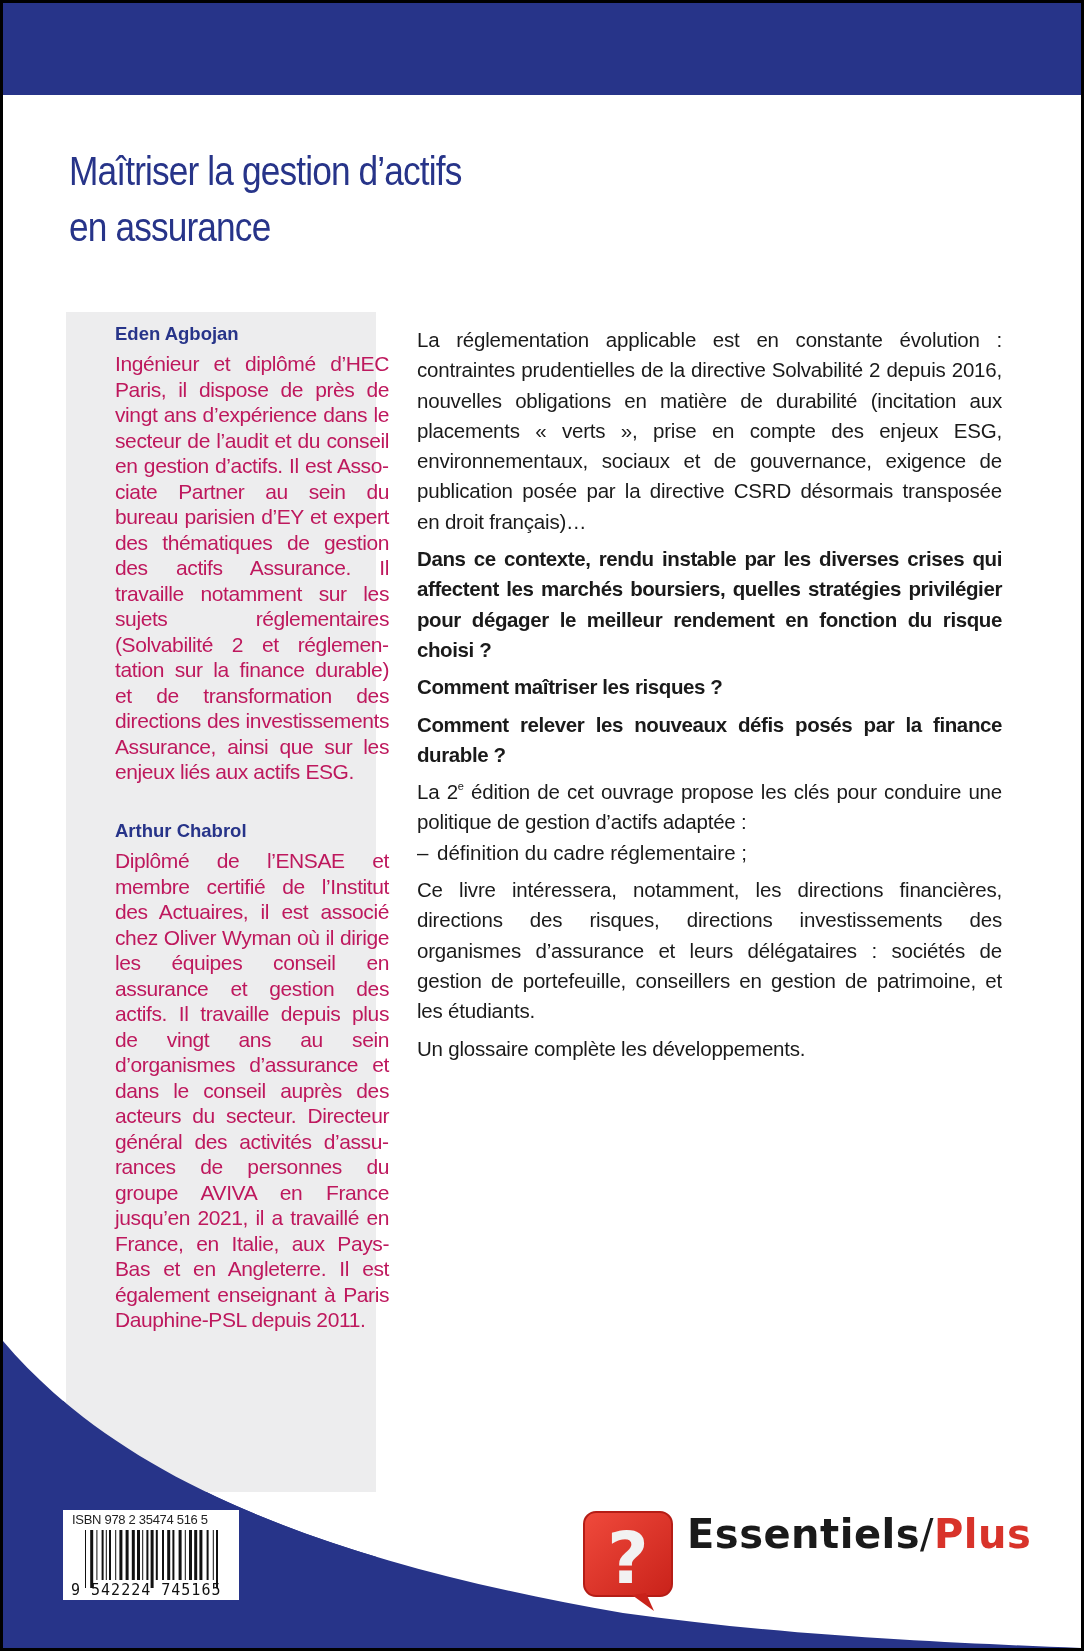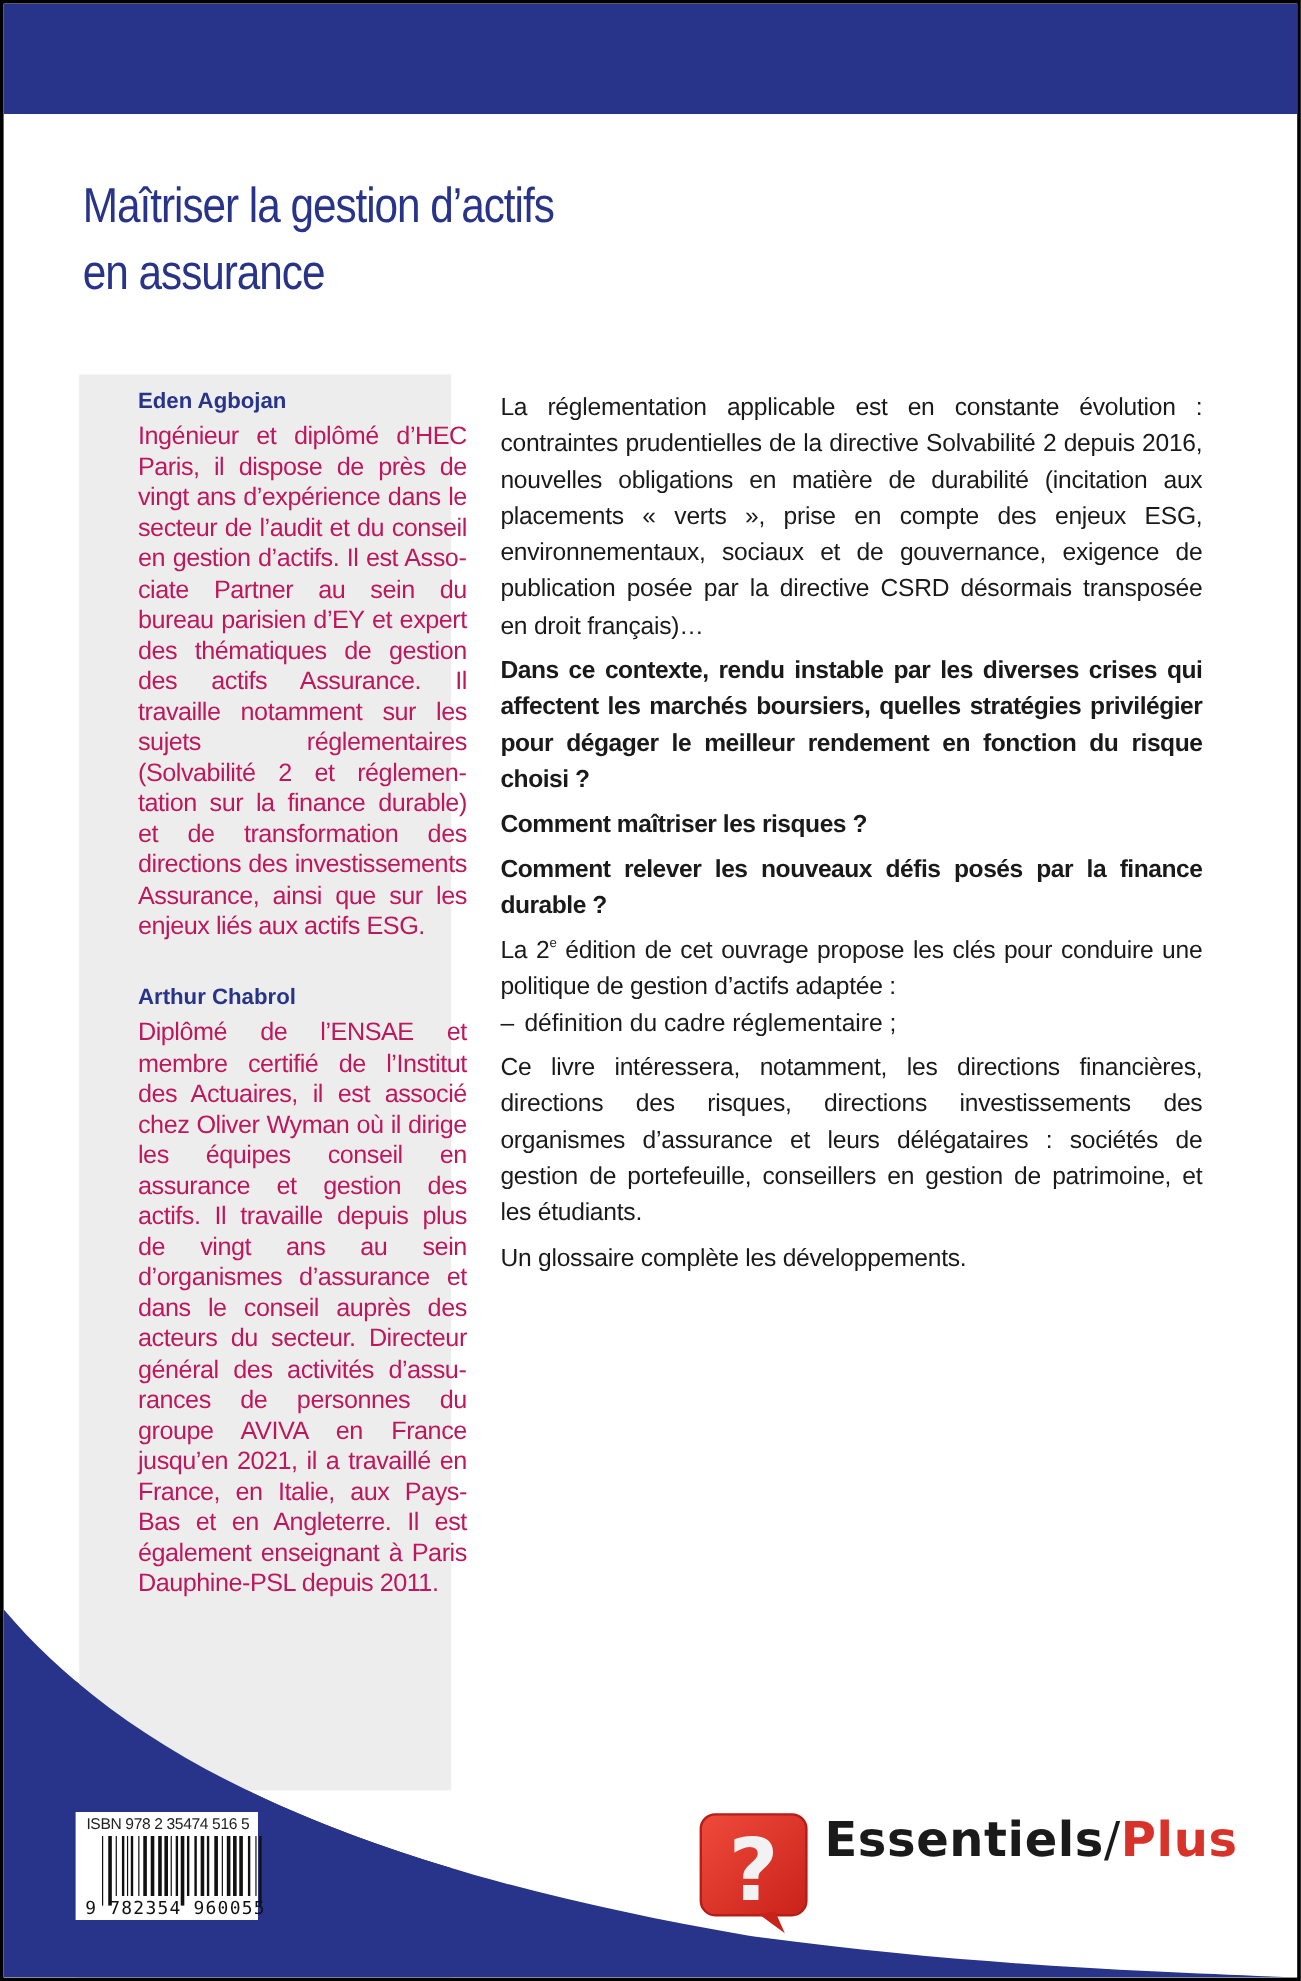--- a/index.html
+++ b/index.html
@@ -49,21 +49,21 @@
     position: absolute; left: 414px; top: 322px; width: 585px;
     color: #1a1a1a; font-size: 20.5px; line-height: 30.3px;
   }
   .main p { margin: 0 0 7px 0; text-align: justify; letter-spacing: -0.2px; }
   .main p.bold { font-weight: bold; letter-spacing: -0.4px; }
   .main ul { list-style: none; margin: 0 0 7px 0; padding: 0; }
   .main li { padding-left: 20px; text-indent: -20px; text-align: left; }
   .main li .dash { display: inline-block; width: 20px; text-indent: 0; }
   sup { font-size: 11px; line-height: 0; vertical-align: 9px; }
   .barcode-box {
-    position: absolute; left: 60px; top: 1507px; width: 152px; height: 90px;
+    position: absolute; left: 60px; top: 1507px; width: 176px; height: 90px;
     background: #fff;
   }
   .isbn-text {
     position: absolute; left: 9px; top: 2px; font-size: 13px; color: #222;
     letter-spacing: -0.3px; white-space: nowrap;
   }
   .barcode-svg { position: absolute; left: 0; top: 0; }
   .barcode-digits {
     position: absolute; left: 8px; top: 71px; font-size: 15px; color: #111;
     font-family: "DejaVu Sans Mono", monospace; letter-spacing: 1px; white-space: nowrap;
@@ -146,21 +146,21 @@
         <rect x="115.59999999999991" y="20" width="3" height="50" fill="#111"></rect>
         <rect x="121.7999999999999" y="20" width="1" height="50" fill="#111"></rect>
         <rect x="125.99999999999989" y="20" width="3" height="50" fill="#111"></rect>
         <rect x="131.19999999999987" y="20" width="3" height="50" fill="#111"></rect>
         <rect x="136.39999999999986" y="20" width="3" height="50" fill="#111"></rect>
         <rect x="143.59999999999985" y="20" width="2" height="50" fill="#111"></rect>
         <rect x="149.79999999999984" y="20" width="1" height="50" fill="#111"></rect>
         <rect x="152.99999999999983" y="20" width="2" height="58" fill="#111"></rect>
       </svg>
     <div class="isbn-text">ISBN 978 2 35474 516 5</div>
-    <div class="barcode-digits">9 782354 960055</div>
+    <div class="barcode-digits">9 542224 745165</div>
   </div>
 
   <div class="logo" style="z-index:3">
     <svg class="logo-icon" viewBox="0 0 100 106">
       <defs>
         <linearGradient id="lg" x1="0" y1="0" x2="1" y2="1">
           <stop offset="0" stop-color="#f04a3c"></stop>
           <stop offset="1" stop-color="#c9221a"></stop>
         </linearGradient>
       </defs>

